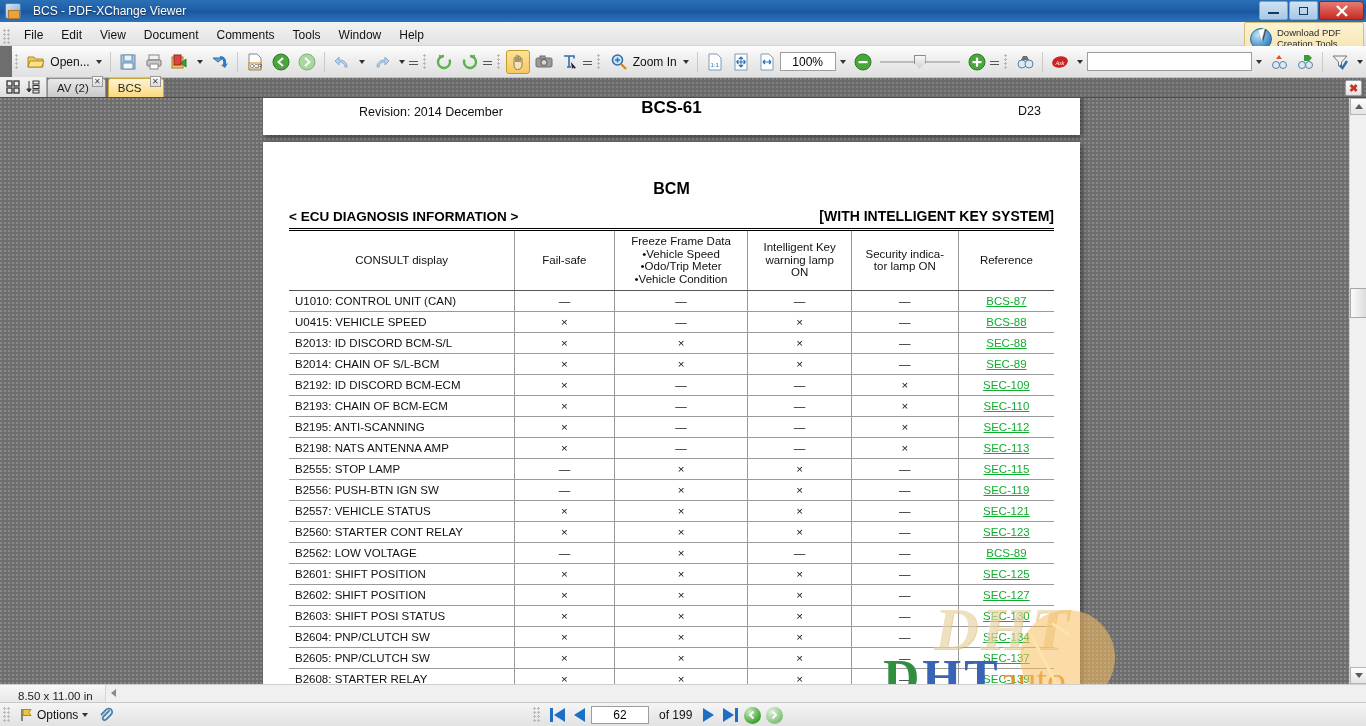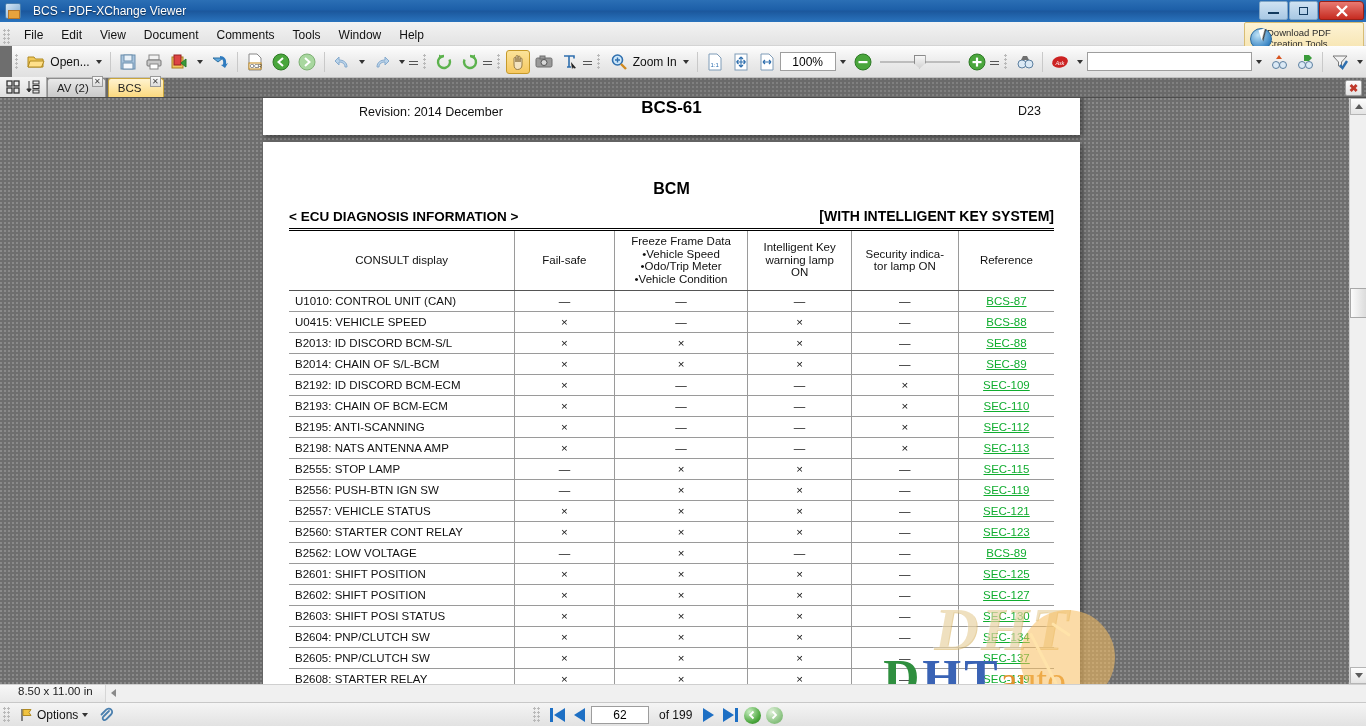--- a/index.html
+++ b/index.html
@@ -94,21 +94,21 @@
     clip-path:polygon(0 0,100% 0,100% 62%,50% 100%,0 62%);}
 
   
   .ic{width:18px;height:18px;display:block;}
 
   
   .dlbanner{
     position:absolute; right:2px; top:22px; width:120px; height:31px;
     background:linear-gradient(to bottom,#fdf3d4,#f6e3ae);
     border:1px solid #d8bd74; border-radius:2px;
-    display:flex; align-items:center; padding-left:22px;
+    display:flex; align-items:center; padding-left:32px;
     font-size:9.5px; color:#2a2a2a; line-height:11px;
   }
   .dlbanner .globe{
     position:absolute; left:5px; top:5px; width:22px;height:22px;border-radius:50%;
     background:radial-gradient(circle at 35% 30%,#bfe3f7,#3b86c4 70%,#1d5c96);
     border:1px solid #2b6a9e;
   }
   .dlbanner .cursor{
     position:absolute; left:15px; top:6px; width:0;height:0;
     border-left:7px solid #fff; border-bottom:11px solid transparent;
@@ -226,21 +226,21 @@
   .vs-arrow-dn{width:0;height:0;border-left:4px solid transparent;border-right:4px solid transparent;border-top:5px solid #5c5c5c;}
   .vs-thumb{
     position:absolute; left:0; top:190px; width:17px;height:30px;
     background:linear-gradient(to right,#fbfbfb,#dcdcdc); border:1px solid #a8a8a8;
   }
 
   
   .sizebar{
     position:absolute; left:0; top:684px; width:1366px; height:18px;
     background:linear-gradient(to bottom,#f7f7f7,#e9e9e9); border-top:1px solid #cfcfcf;
-    display:flex; align-items:flex-start;
+    display:flex; align-items:flex-end;
   }
   .sizebar .dims{ font-size:11.5px; color:#222; padding-left:18px; width:105px;}
   .hstrip{ flex:1; height:17px; background:#f0f0f0; position:relative; border-left:1px solid #d6d6d6;}
   .hs-left{position:absolute;left:0;top:0;width:15px;height:16px;display:flex;align-items:center;justify-content:center;}
   .hs-arrow-l{width:0;height:0;border-top:4px solid transparent;border-bottom:4px solid transparent;border-right:5px solid #8a8a8a;}
 
   
   .statusbar{
     position:absolute; left:0; top:702px; width:1366px; height:24px;
     background:linear-gradient(to bottom,#f5f5f5,#e2e2e2); border-top:1px solid #c8c8c8;

